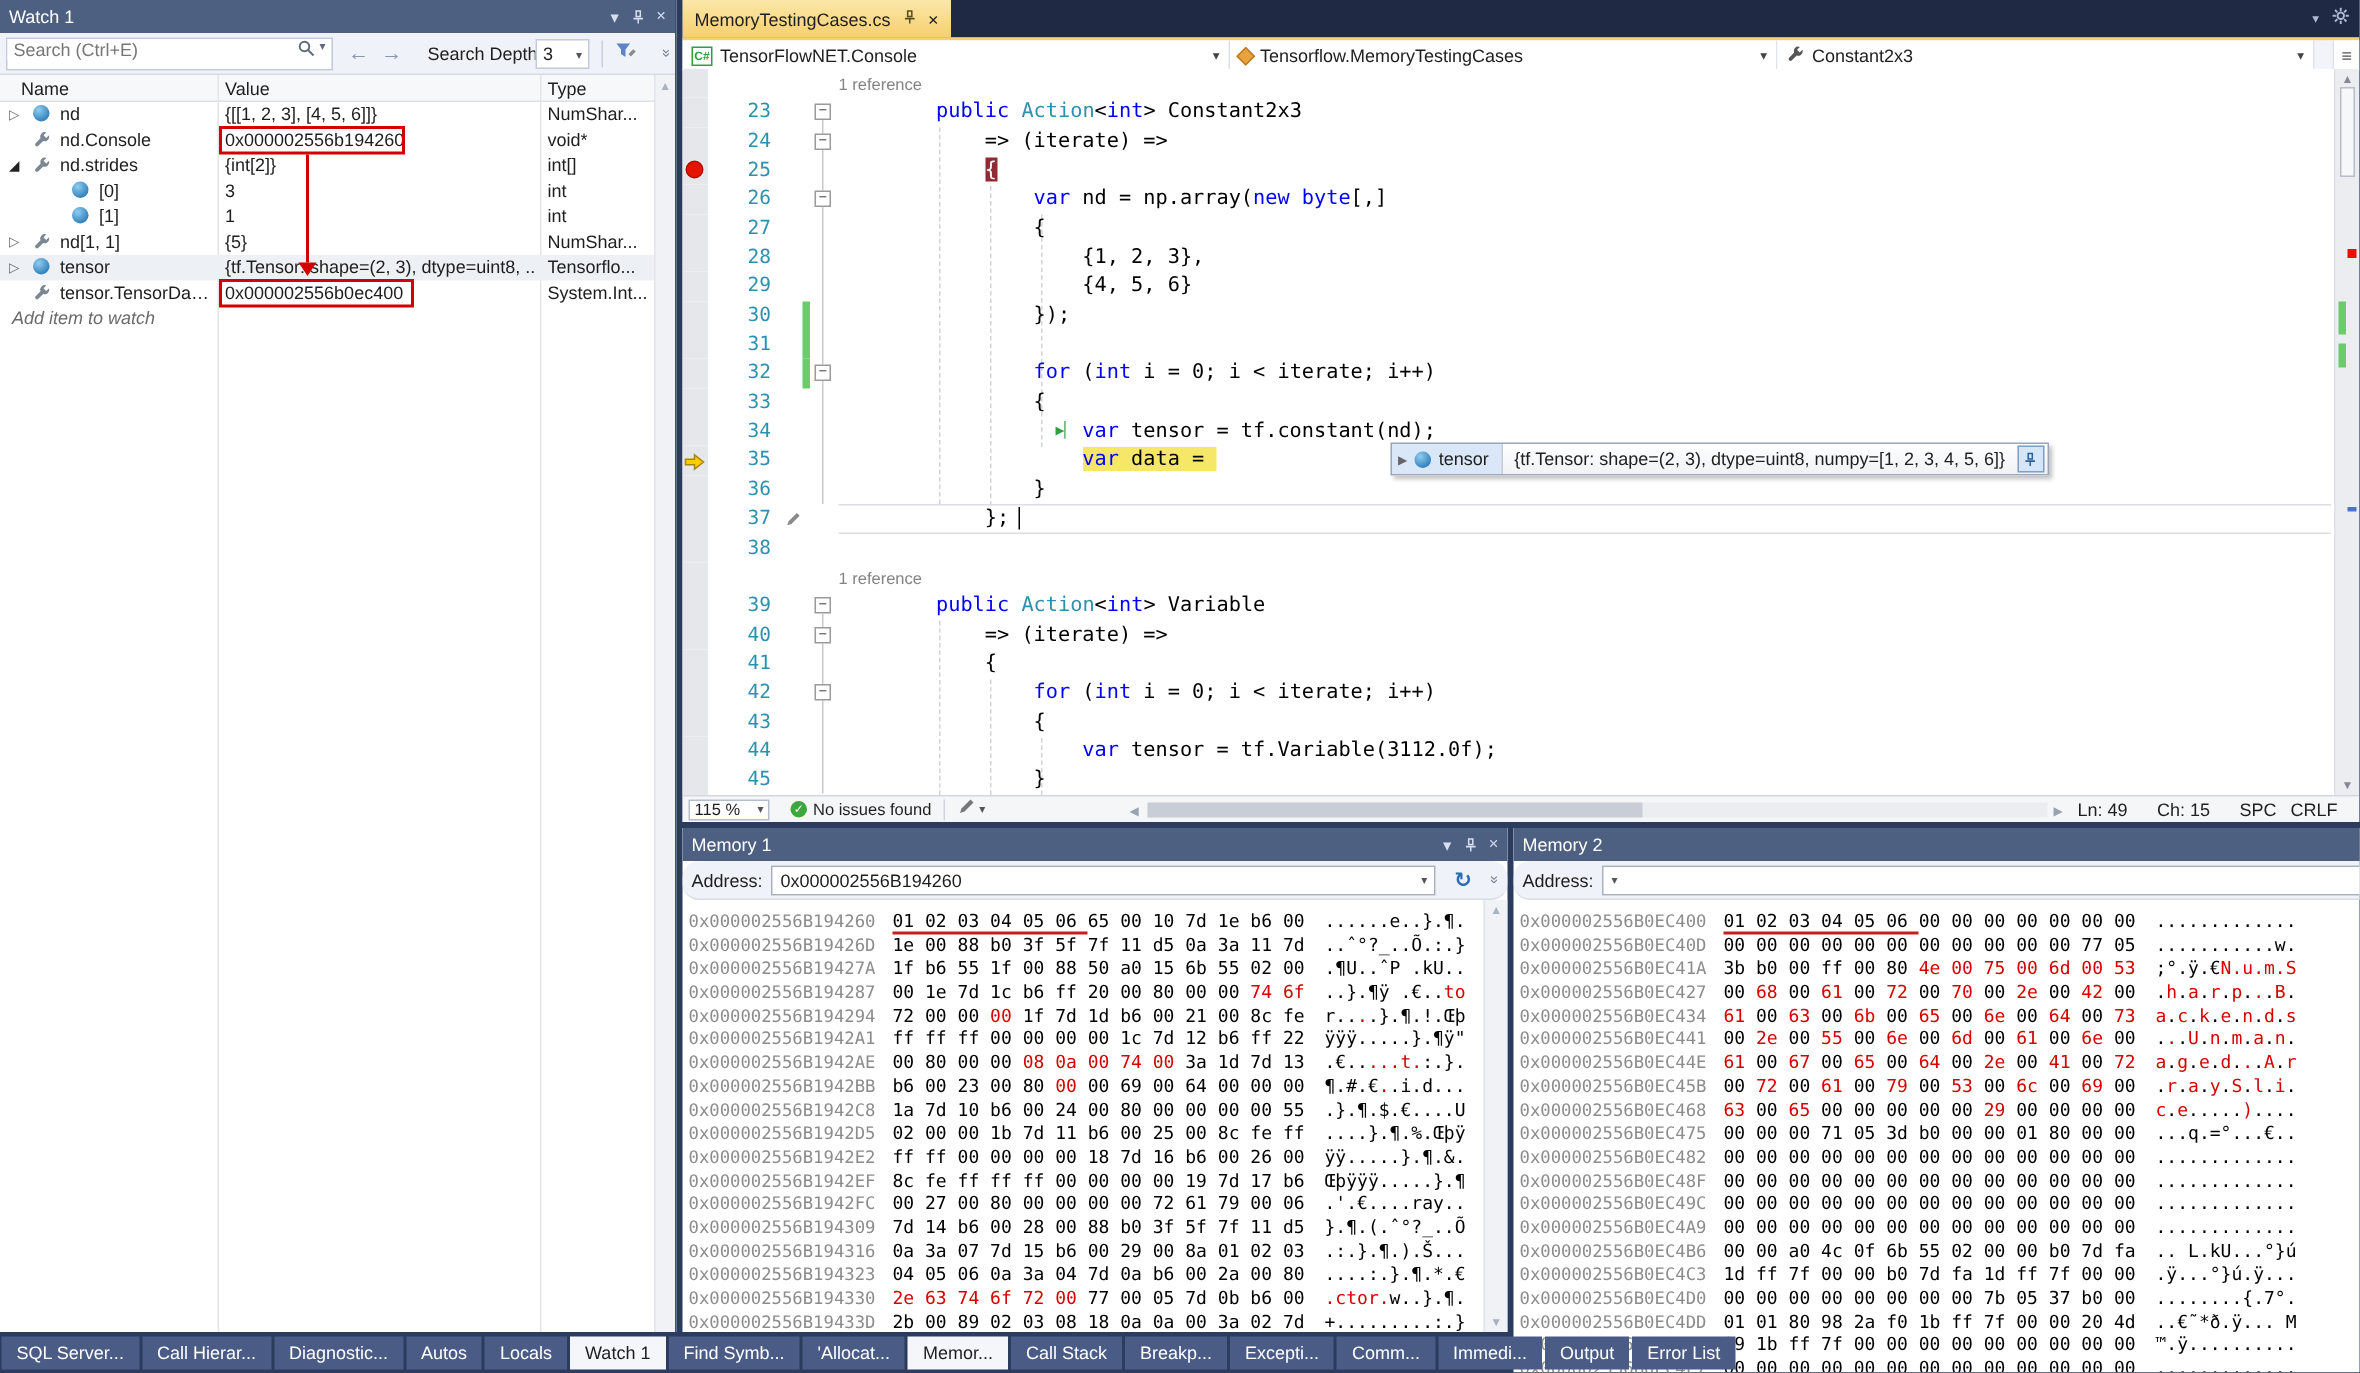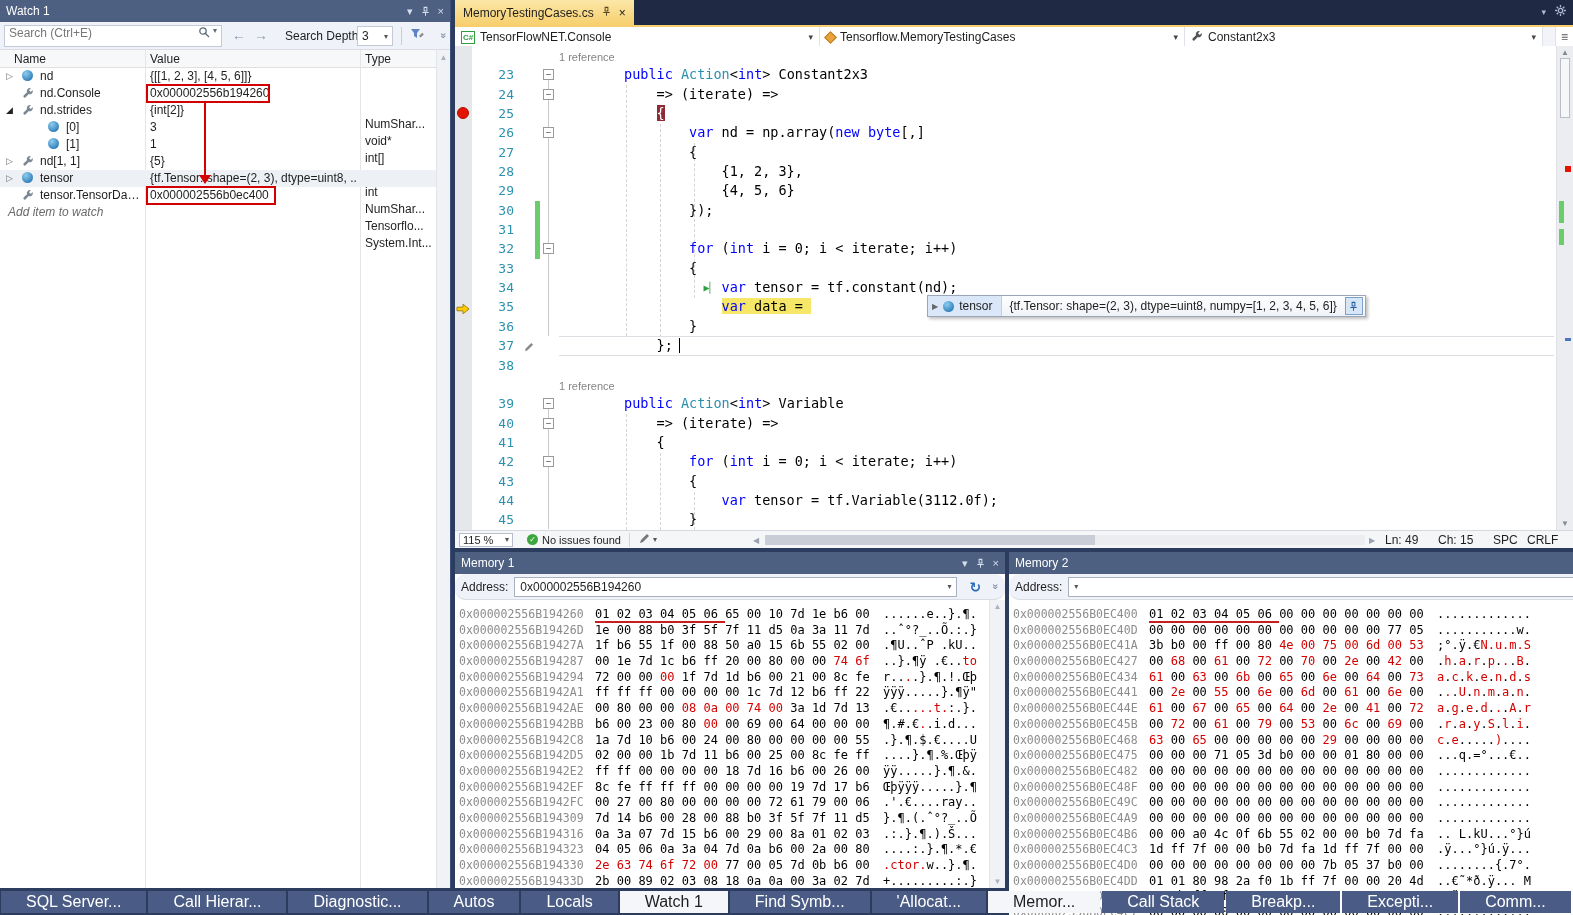--- a/index.html
+++ b/index.html
@@ -29,21 +29,21 @@
   #watch-rows { position:absolute; top:68px; left:0; right:14px; }
   .w-row { position:relative; height:17px; line-height:17px; white-space:nowrap; }
   .w-row.hl { background:#EDF0F4; }
   .w-exp { position:absolute; left:6px; top:0; font-size:9px; color:#707070; }
   .w-exp.open { color:#222; }
   .w-ico { position:absolute; top:2px; width:12px; height:12px; }
   .sph { display:block; width:11px; height:11px; border-radius:50%; background:radial-gradient(circle at 35% 30%, #8ecdf0, #1265a8); }
   .wr { width:12px; height:12px; }
   .w-name { position:absolute; overflow:hidden; text-overflow:ellipsis; }
   .w-val { position:absolute; left:150px; width:206px; overflow:hidden; white-space:nowrap; }
-  .w-type { position:absolute; left:365px; width:72px; overflow:hidden;margin-top:48px; }
+  .w-type { position:absolute; left:365px; width:72px; overflow:hidden; }
   .w-add { font-style:italic; color:#6a6a6a; padding-left:8px; }
   .wscroll { position:absolute; top:50px; right:0; bottom:0; width:14px; background:#F1F2F5; border-left:1px solid #e2e4ea; text-align:center; color:#aab1c0; font-size:8px; }
   .redbox { position:absolute; border:2px solid #D20000; z-index:5; pointer-events:none; }
   .redarrow-line { position:absolute; width:2px; background:#D20000; z-index:5; }
   .redarrow-head { position:absolute; width:0; height:0; border-left:6px solid transparent; border-right:6px solid transparent; border-top:9px solid #D20000; z-index:5; }
 
   
   #editor { left:455px; top:0; width:1118px; height:548px; background:#fff; }
   .tabstrip { position:absolute; left:0; top:0; right:0; height:25px; background:#1F2943; }
   .doc-tab { position:absolute; left:0; top:0; height:25px; background:linear-gradient(#FBE7A8,#F7CF6E); color:#1e1e1e; display:flex; align-items:center; padding:0 8px; gap:7px; font-size:12px; }
@@ -110,21 +110,21 @@
   .hx-addr { position:absolute; left:4px; color:#8C8C8C; font-size:11.5px; }
   .hx-bytes { position:absolute; left:140px; color:#000; }
   .hx-ascii { position:absolute; left:428px; color:#000; }
   .hx-red { color:#D40000; }
   .hx-ul { border-bottom:2px solid #C81E1E; }
   .memscroll { position:absolute; top:48px; right:0; bottom:0; width:16px; background:#F1F2F5; border-left:1px solid #e2e4ea; text-align:center; color:#aab1c0; font-size:8px; }
   .memscroll .dn { position:absolute; bottom:2px; left:0; width:100%; }
 
   
   #bottomtabs { position:absolute; left:0; top:888px; width:1005px; height:27px; background:#2C3C5F; display:flex; align-items:flex-end; padding:0 1px 2px 1px; gap:2px; }
-  .btab { height:22px; display:flex; align-items:center; padding:0 25px; background:#4A5C85; color:#fff; font-size:16px; white-space:nowrap; }
+  .btab { height:22px; display:flex; align-items:center; padding:0 10px; background:#4A5C85; color:#fff; font-size:12px; white-space:nowrap; }
   .btab.active { background:#F5F6FA; color:#1e1e1e; }
 </style>
 </head>
 <body>
 
 <div id="watch" class="panel">
   <div class="titlebar">
     <span>Watch 1</span>
     <span class="sp"></span>
     <span class="tb-ic">▾</span>

